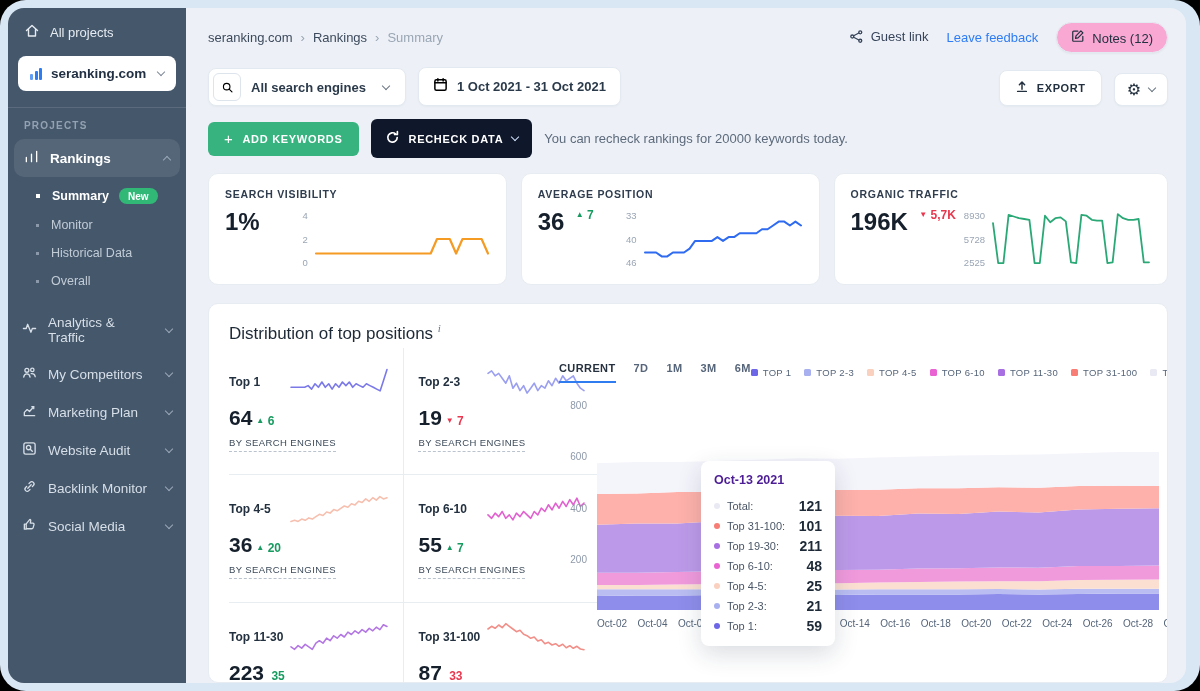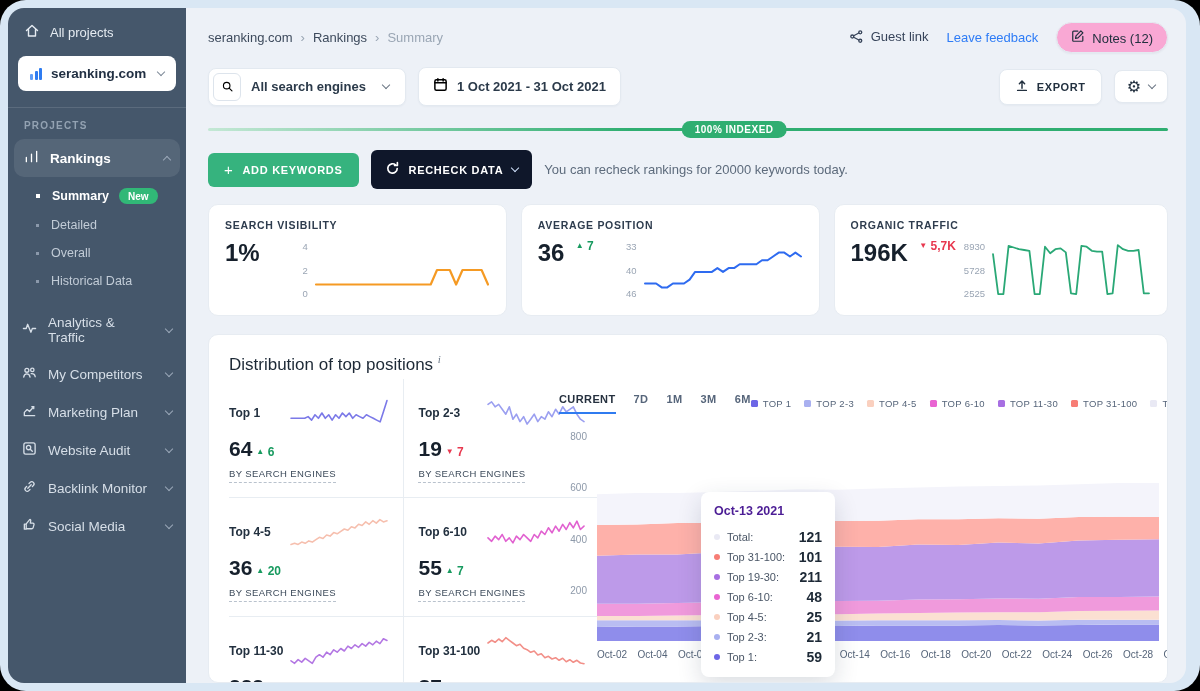--- a/index.html
+++ b/index.html
@@ -36,21 +36,21 @@
   .topbar { display:flex; align-items:center; }
   .crumbs { display:flex; align-items:center; gap:8px; font-size:13px; color:#3d4a5c; }
   .crumb { cursor:pointer; }
   .crumb + .crumb::before { content:"›"; color:#9aa6b4; margin-right:8px; font-size:13px; }
   .crumb.muted { color:#9aa6b4; }
   .top-right { margin-left:auto; display:flex; align-items:center; gap:18px; }
   .guest { display:flex; align-items:flex-start; gap:7px; font-size:13px; color:#37445a; cursor:pointer; }
   .feedback { font-size:13px; color:#2e7cf6; cursor:pointer; }
   .notes-btn { display:flex; align-items:flex-end; gap:7px; background:#f9a8d4; border:1px solid #e4eaf1; border-radius:16px; padding:6px 14px; font-size:13px; color:#22303f; cursor:pointer; box-shadow:0 1px 2px rgba(16,42,67,.05); }
 
-  .controls { display:flex; align-items:center; margin-top:14px; gap:12px; }
+  .controls { display:flex; align-items:flex-end; margin-top:14px; gap:12px; }
   .ctl { background:#fff; border:1px solid #e3e9f0; border-radius:8px; display:flex; align-items:center; cursor:pointer; box-shadow:0 1px 2px rgba(16,42,67,.04); }
   .se-select { padding:4px 12px 4px 4px; gap:10px; width:198px; }
   .icon-box { width:28px; height:28px; border:1px solid #dde4ec; border-radius:6px; display:flex; align-items:center; justify-content:center; }
   .ctl-label { font-size:13px; font-weight:700; color:#2b3a4a; }
   .se-select .chv { color:#6b7684; margin-left:auto; margin-right:4px; }
   .date-ctl { padding:9px 14px; gap:9px; }
   .controls .spacer { flex:1; }
   .export-btn { padding:9px 15px; gap:8px; font-size:11px; font-weight:700; letter-spacing:.6px; color:#22303f; }
   .gear-btn { padding:6px 12px; gap:8px; font-size:16px; color:#22303f; }
   .gear-btn .chv { color:#6b7684; }
@@ -157,29 +157,29 @@
         <span class="chv up"></span>
       </div>
       <div class="sb-sub">
         <div class="sub-item current">
           <span class="blt"></span>
           <span>Summary</span>
           <span class="badge-new">New</span>
         </div>
         <div class="sub-item">
           <span class="blt"></span>
-          <span>Detailed</span>
+          <span>Monitor</span>
+        </div>
+        <div class="sub-item">
+          <span class="blt"></span>
+          <span>Historical Data</span>
         </div>
         <div class="sub-item">
           <span class="blt"></span>
           <span>Overall</span>
-        </div>
-        <div class="sub-item">
-          <span class="blt"></span>
-          <span>Historical Data</span>
         </div>
       </div>
 
       <div class="sb-item">
         <span>
           <svg class="icon" width="15" height="15" viewBox="0 0 16 16">
                 <path d="M1.5 8h3l1.5-4.5L9.5 12 11 8h3.5"></path>
               </svg>
         </span>
         <span>Analytics &amp; Traffic</span>
@@ -300,24 +300,20 @@
               </svg>
         </span>
         <span>EXPORT</span>
       </div>
       <div class="ctl gear-btn">
         <span>⚙</span>
         <span class="chv"></span>
       </div>
     </div>
 
-    <div class="indexed-row">
-      <div class="line"></div>
-      <div class="indexed-pill">100% INDEXED</div>
-    </div>
 
     <div class="actions-row">
       <button class="btn-green">
         <span class="plus">+</span>
         <span>ADD KEYWORDS</span>
       </button>
       <button class="btn-blue">
         <span>
           <svg class="icon" width="15" height="15" viewBox="0 0 16 16" style="stroke-width:1.8">
                 <path d="M13 8a5 5 0 1 1-1.6-3.7"></path>

